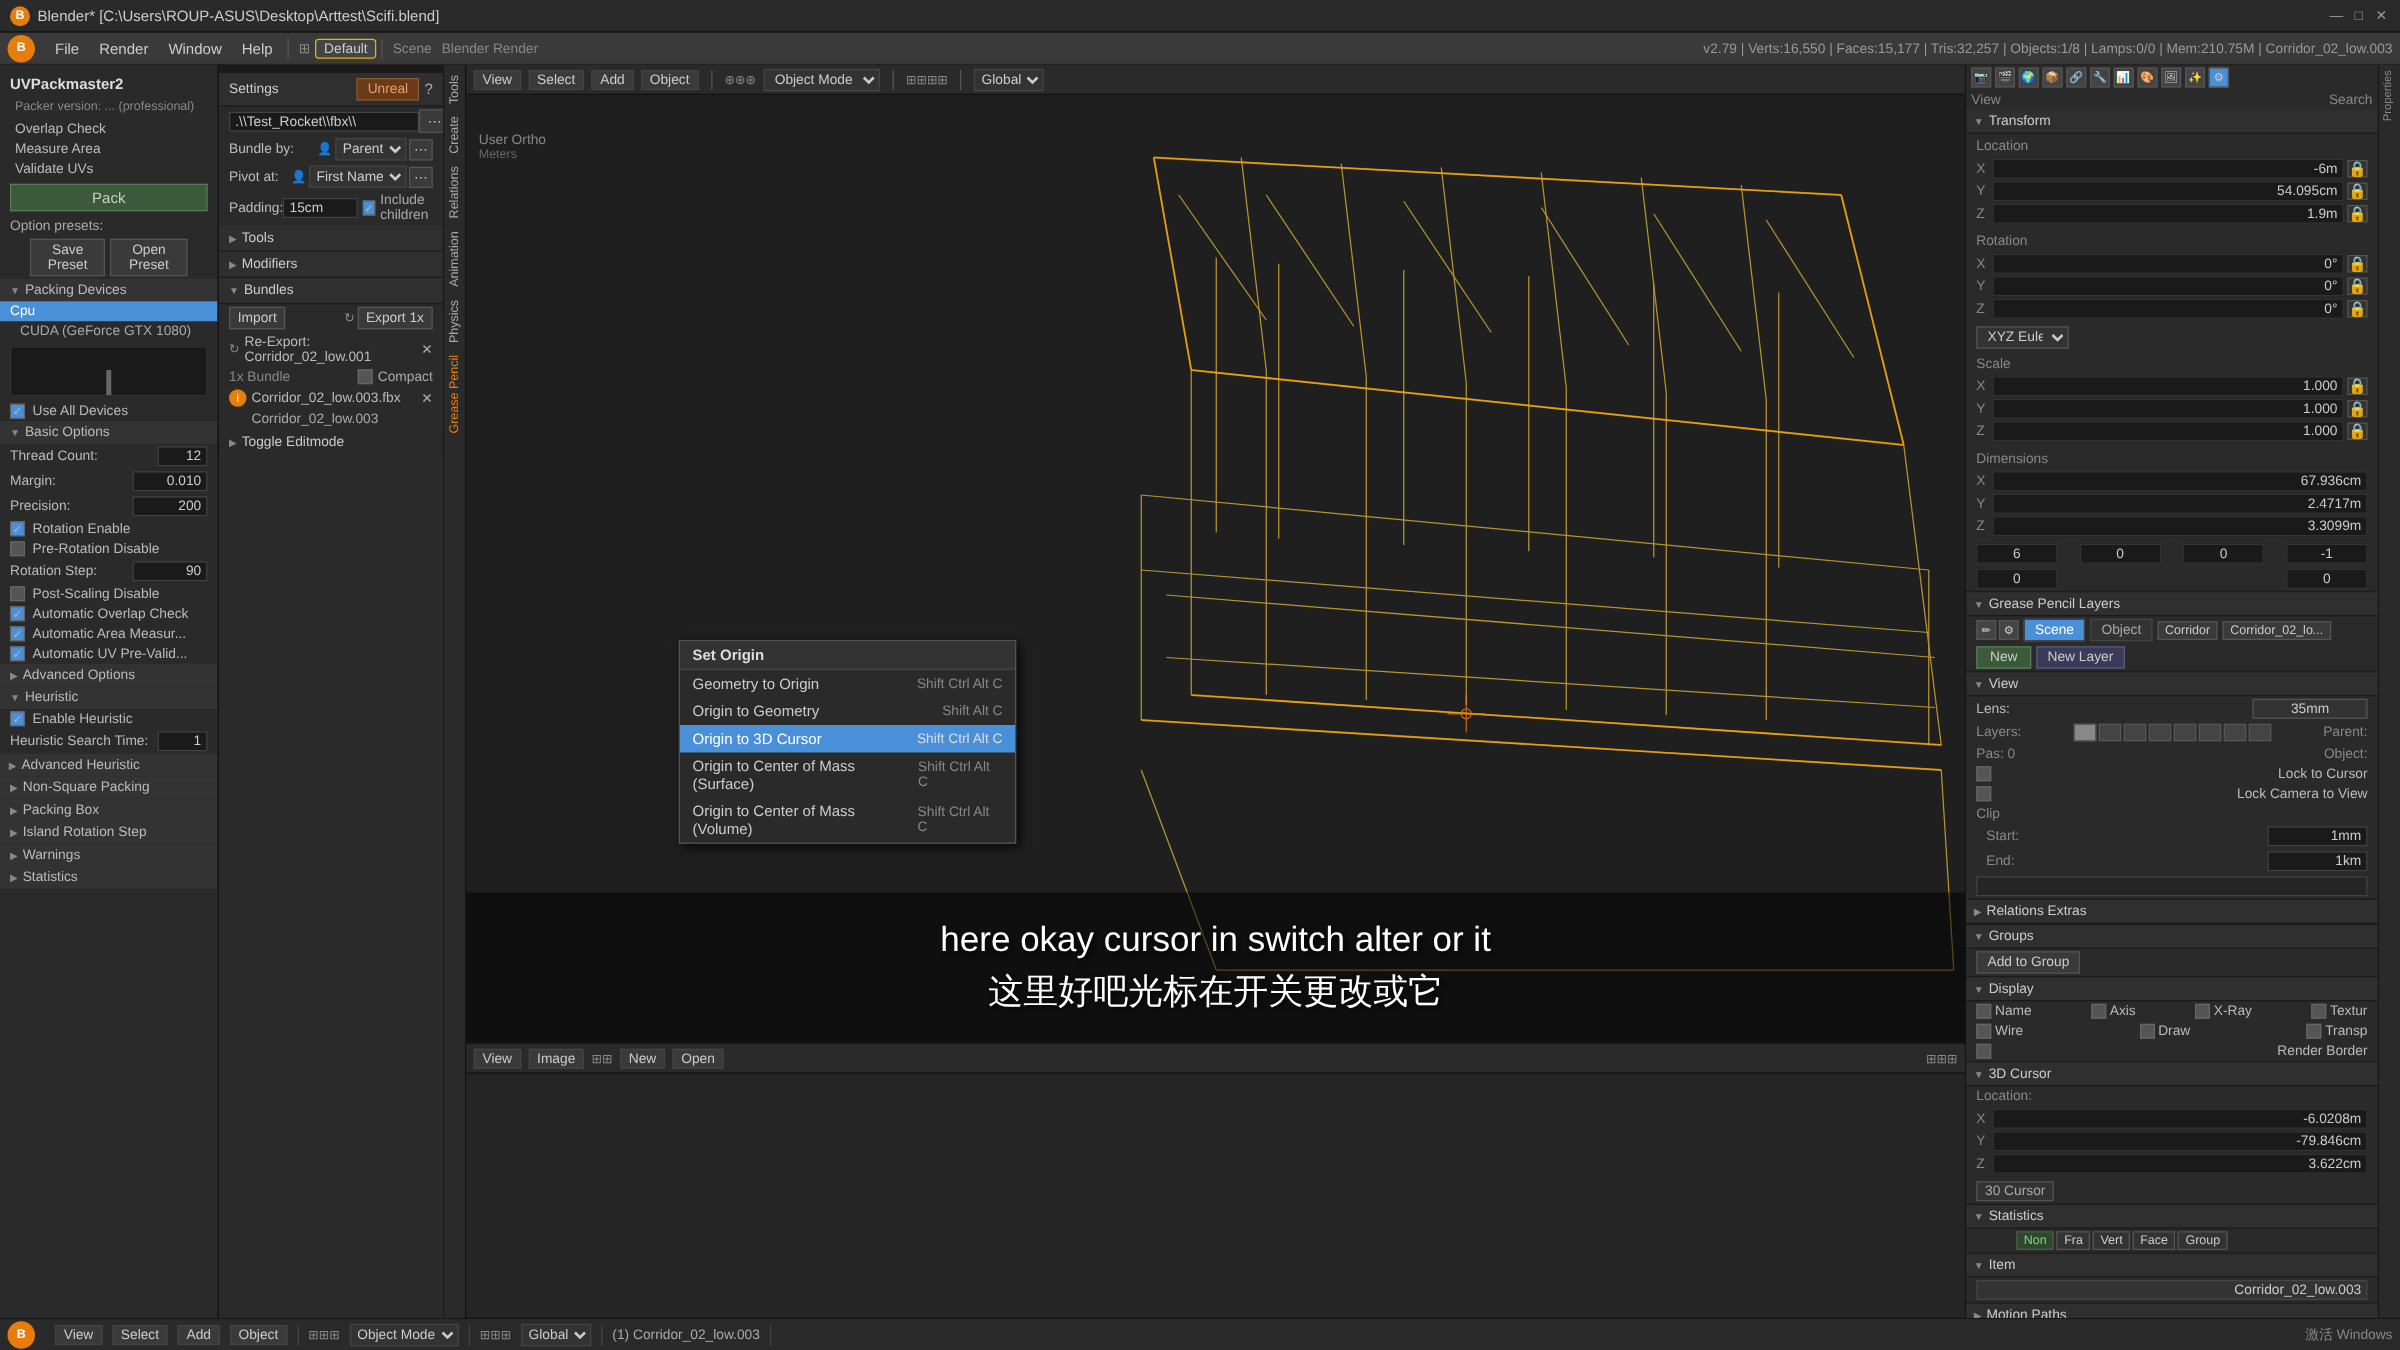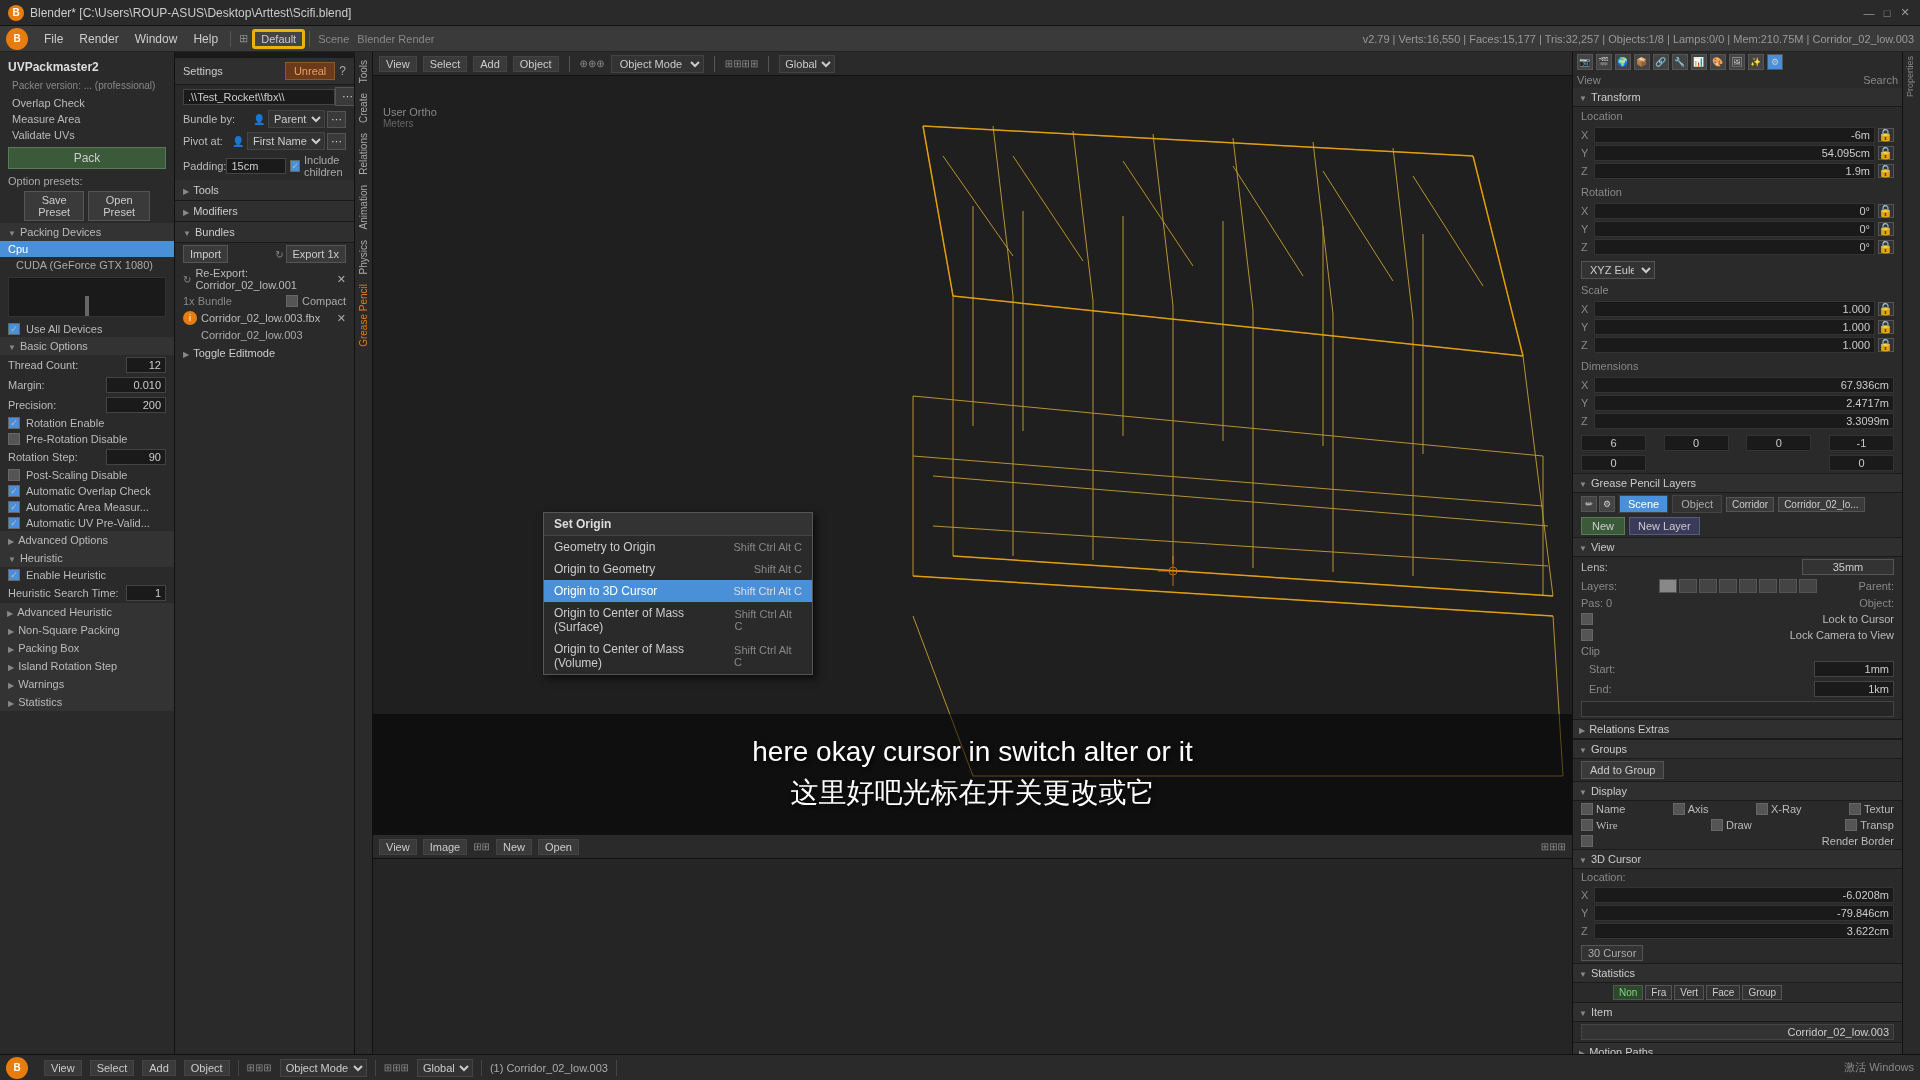--- a/index.html
+++ b/index.html
@@ -83,21 +83,21 @@
       margin-left: auto;
       display: flex;
       align-items: center;
       gap: 4px;
       font-size: 11px;
       color: #aaa;
     }
     .mode-btn {
       padding: 1px 6px;
       background: #444;
-      border: 3px solid #eab308;
+      border: 1px solid #eab308;
       border-radius: 3px;
       cursor: pointer;
       color: #ccc;
       font-size: 11px;
     }
     .status-text {
       font-size: 11px;
       color: #999;
     }
 
@@ -1339,21 +1339,21 @@
       <div style="display:flex;align-items:center;gap:3px;">
         <div class="chk"></div>
         <span style="font-size:11px;">X-Ray</span>
       </div>
       <div style="display:flex;align-items:center;gap:3px;">
         <div class="chk"></div>
         <span style="font-size:11px;">Textur</span>
       </div>
     </div>
     <div class="rp-row" style="flex-wrap:wrap;gap:6px;">
-      <div style="display:flex;align-items:center;gap:3px;font-family:Liberation Serif, serif;">
+      <div style="display:flex;align-items:center;gap:3px;">
         <div class="chk"></div>
         <span style="font-size:11px;">Wire</span>
       </div>
       <div style="display:flex;align-items:center;gap:3px;">
         <div class="chk"></div>
         <span style="font-size:11px;">Draw</span>
       </div>
       <div style="display:flex;align-items:center;gap:3px;">
         <div class="chk"></div>
         <span style="font-size:11px;">Transp</span>

